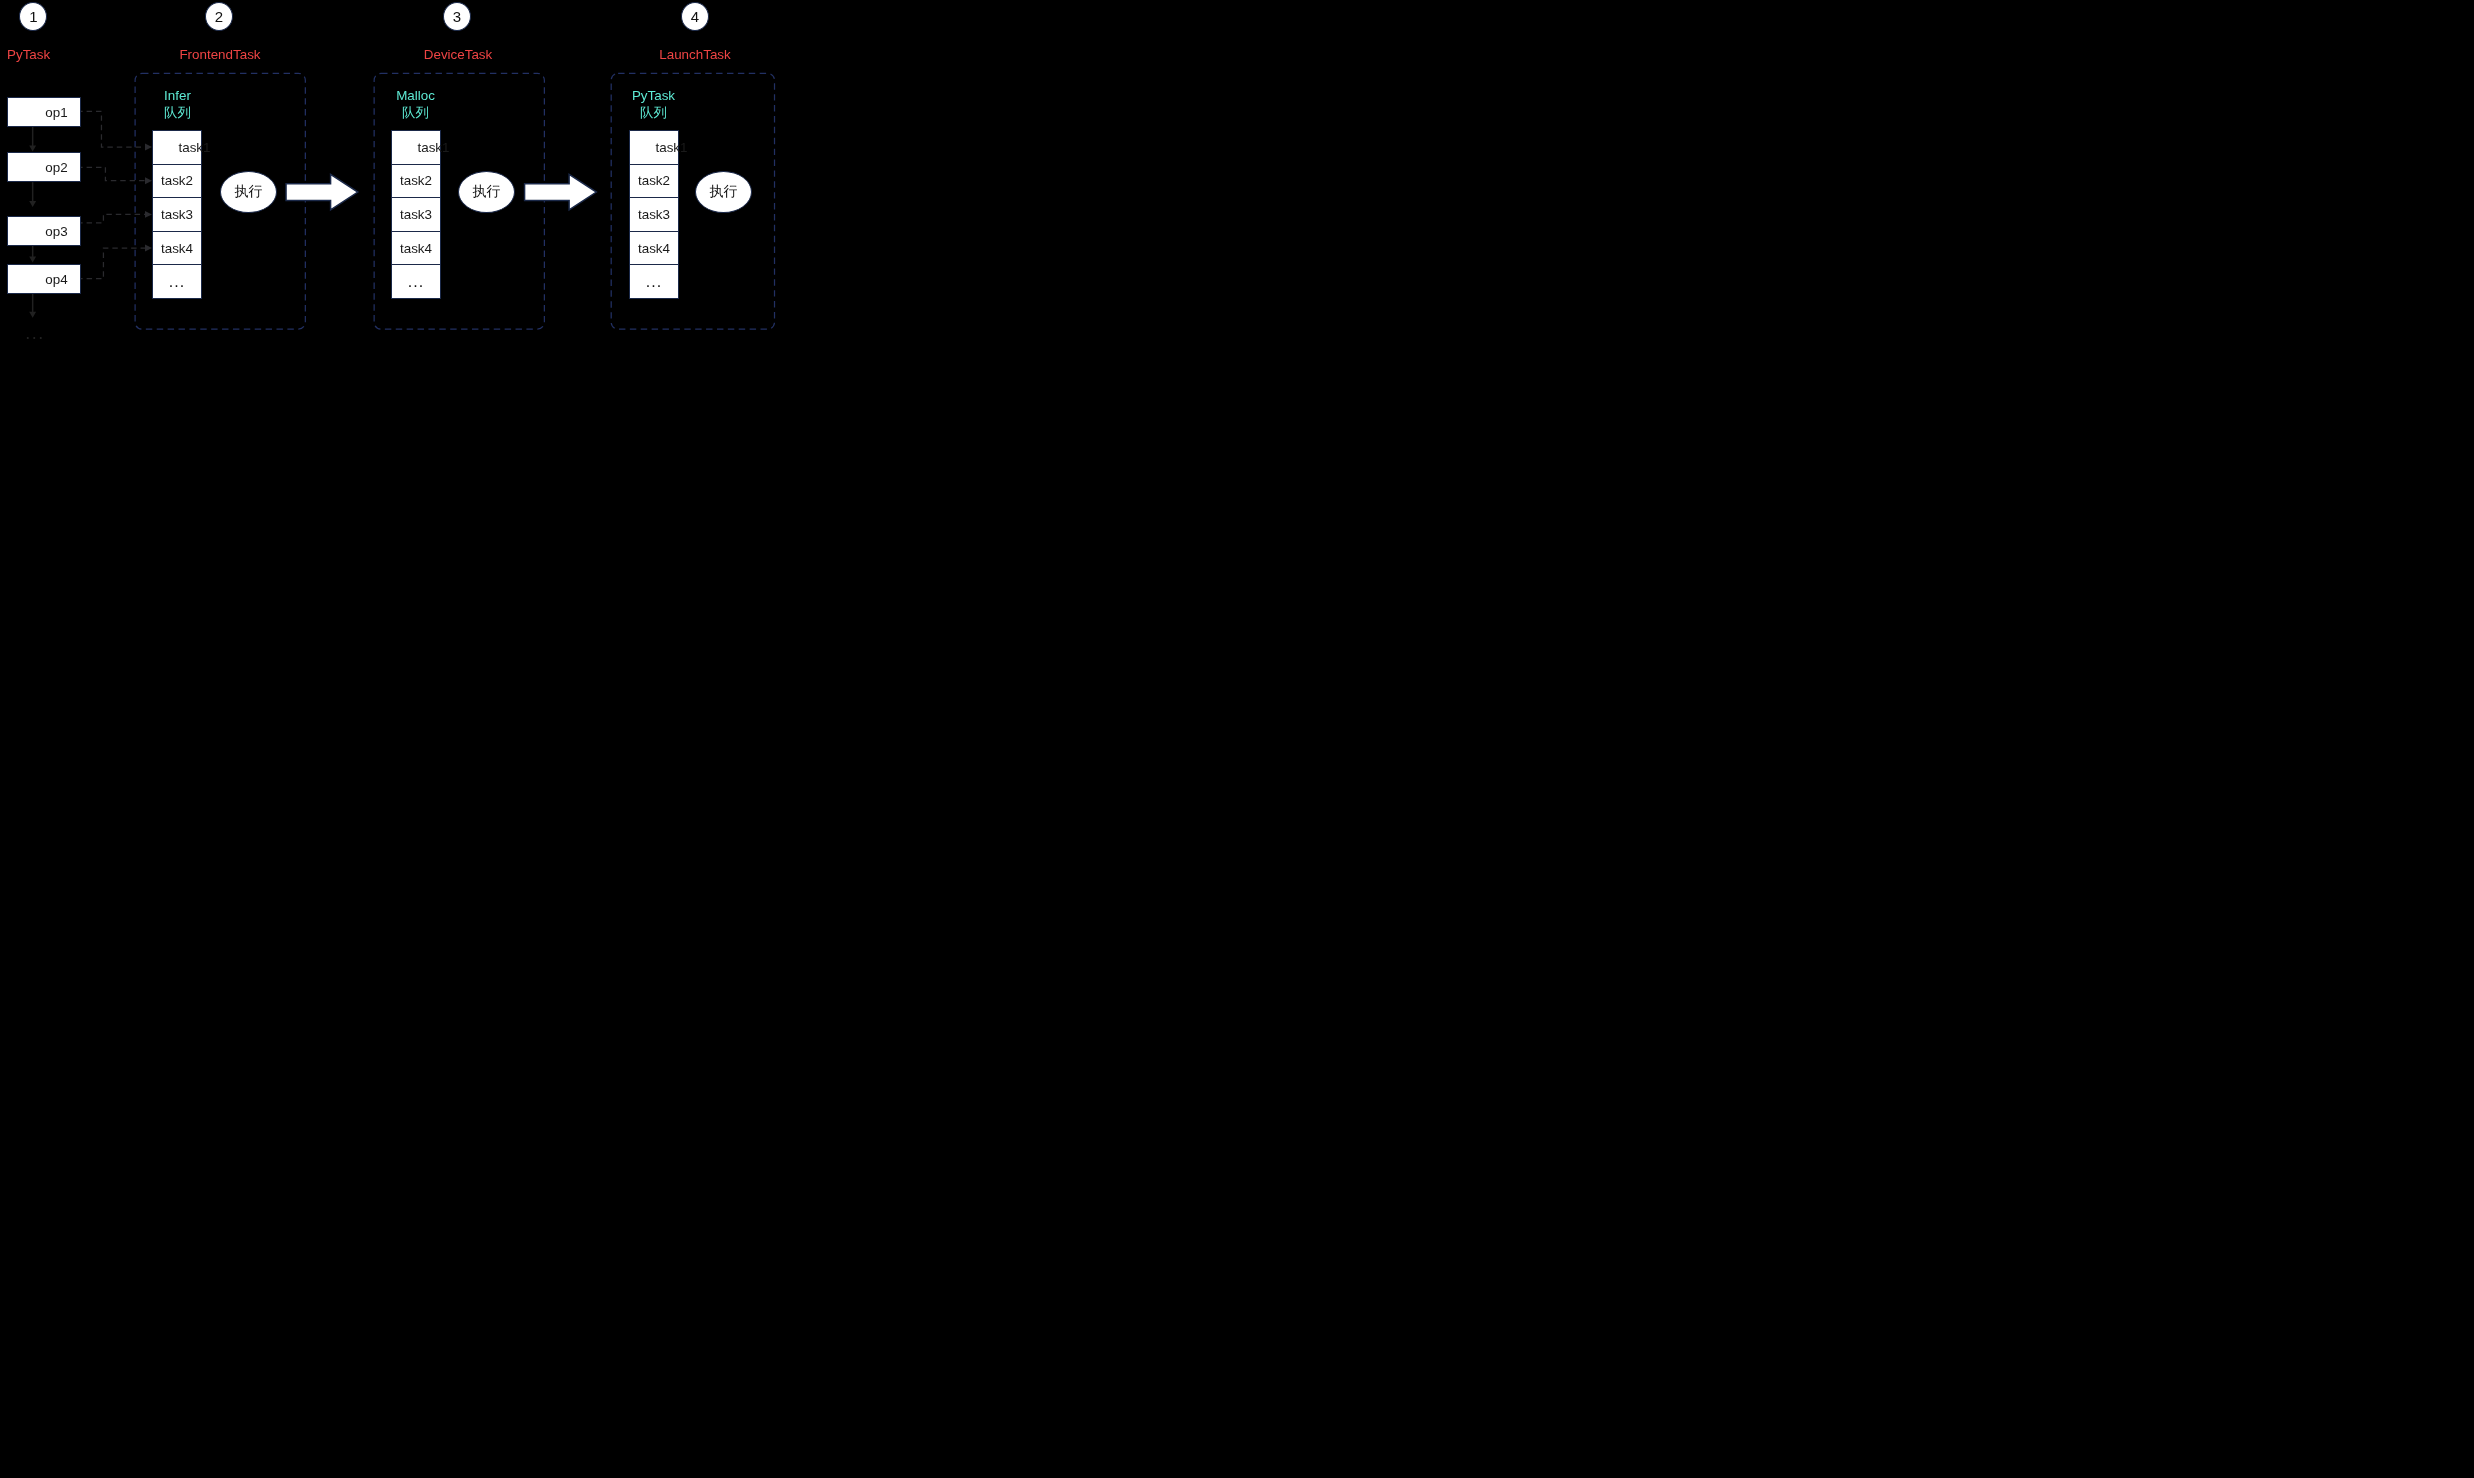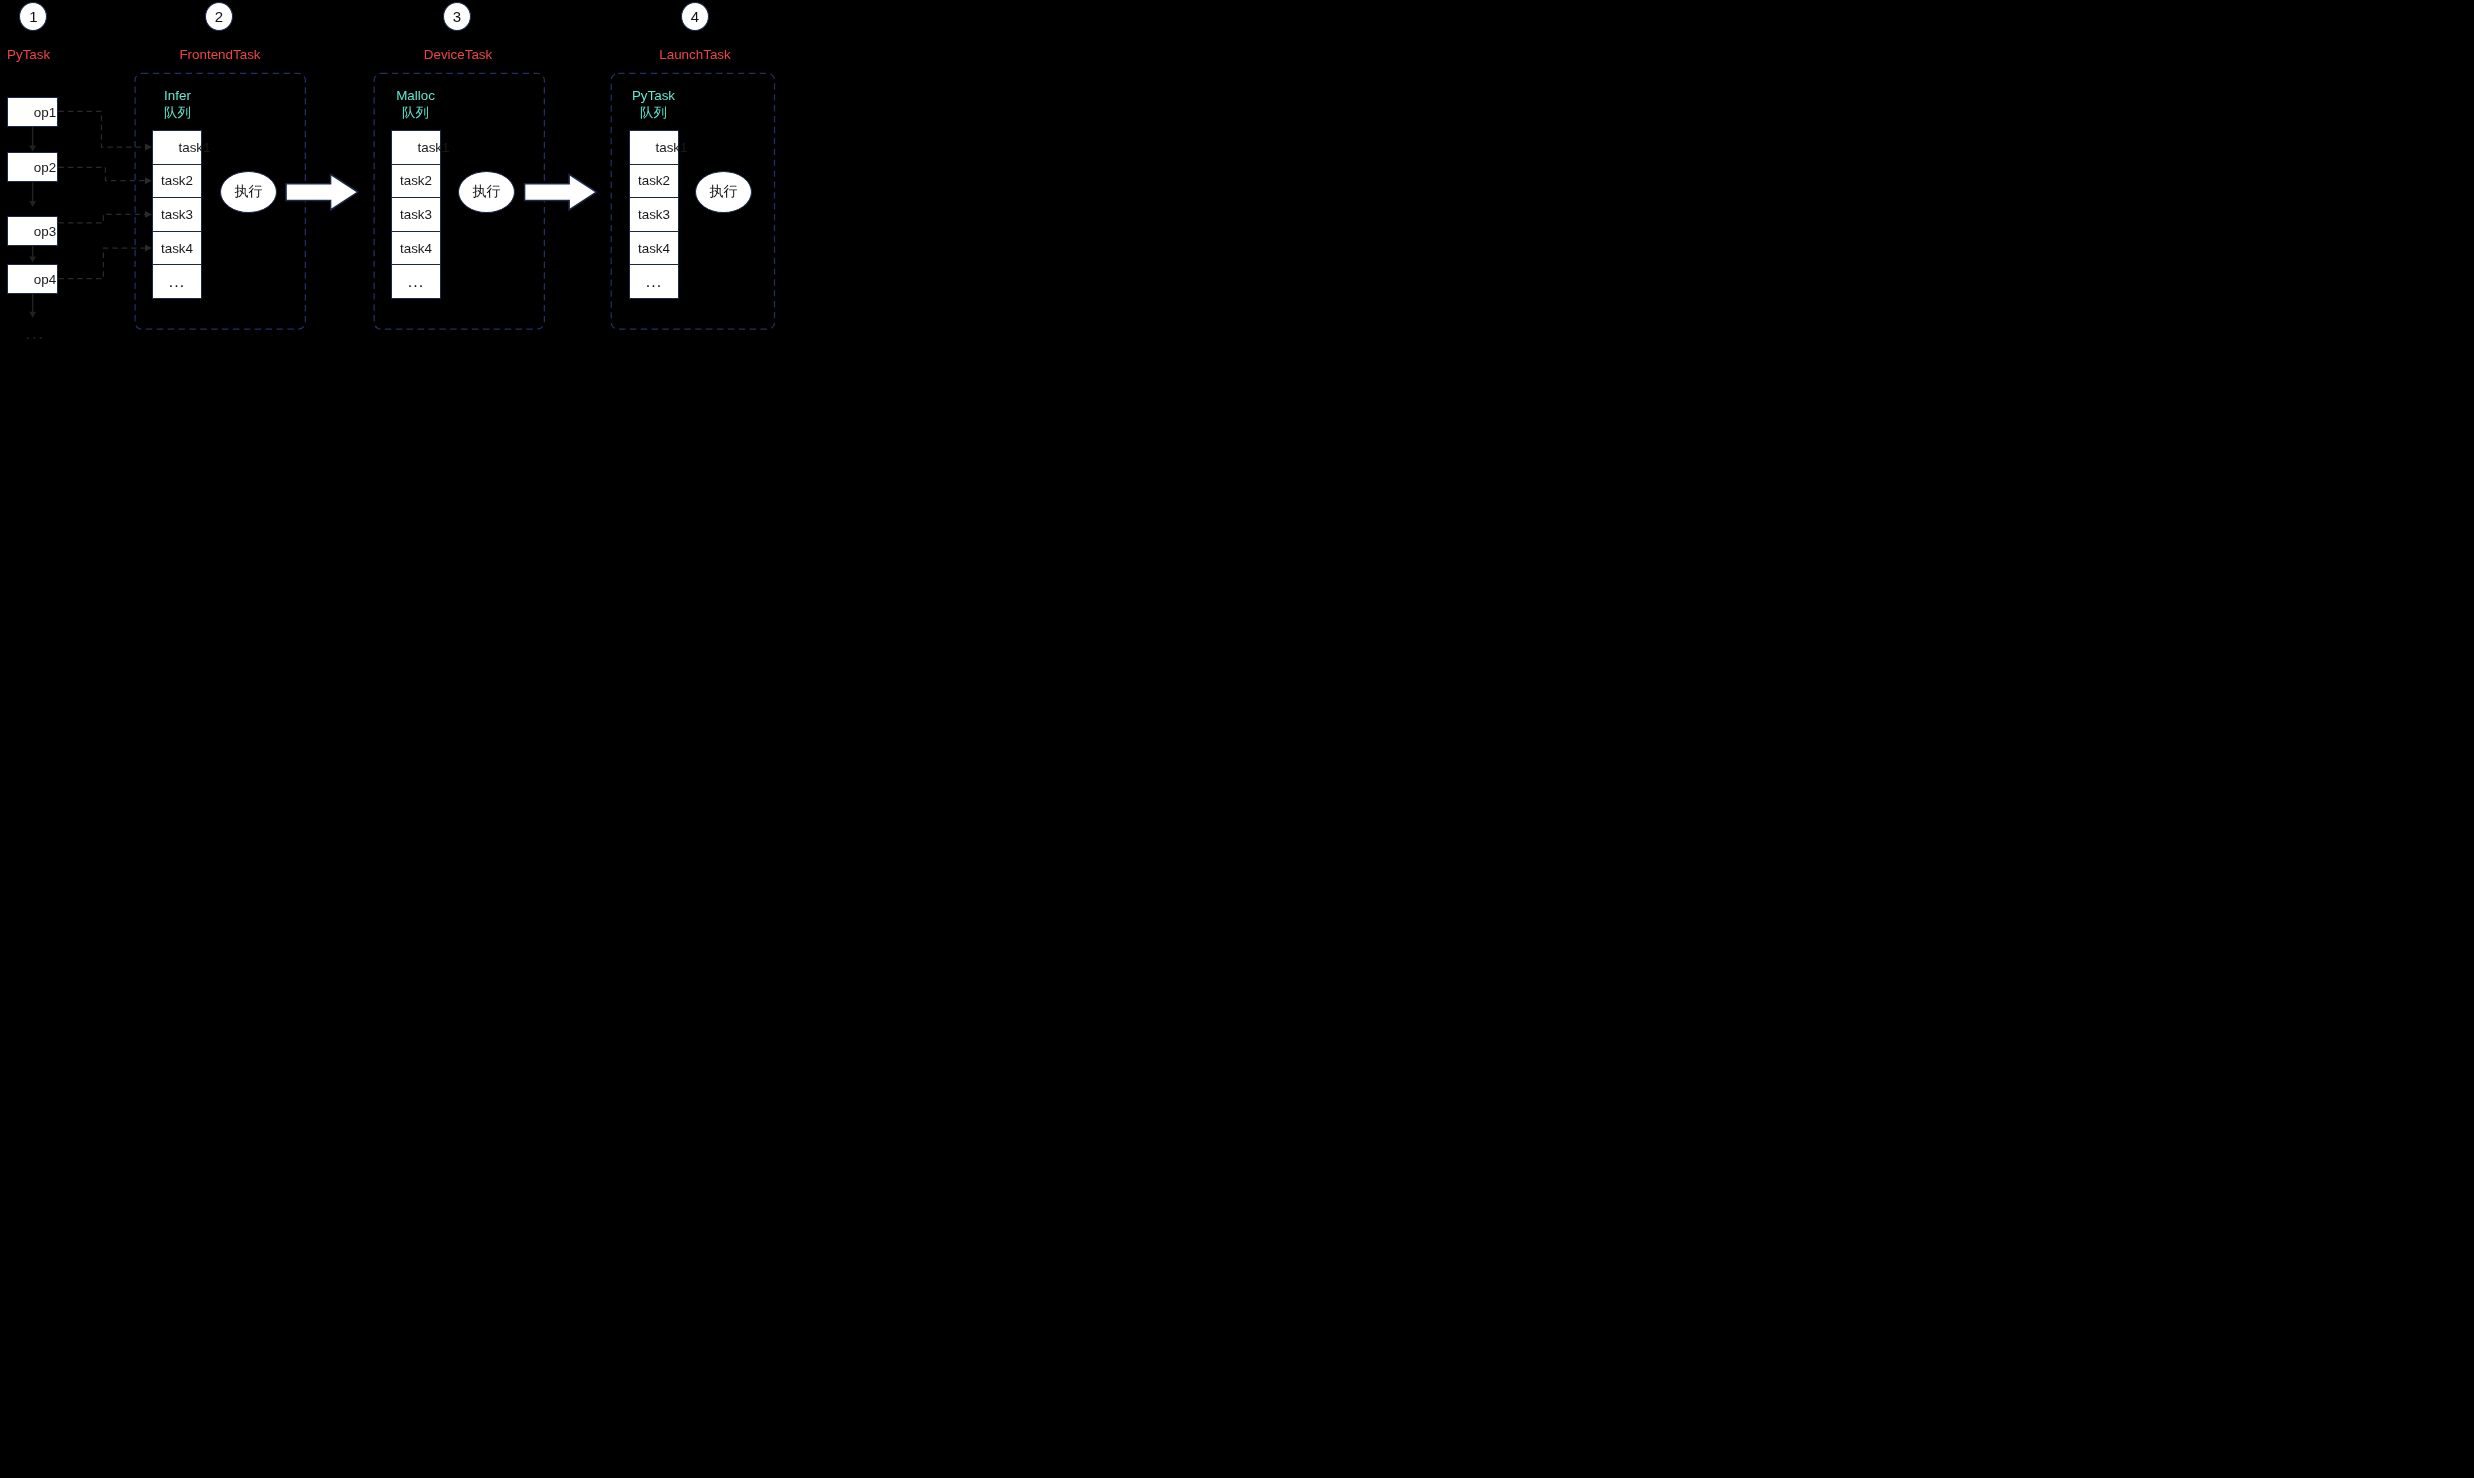--- a/index.html
+++ b/index.html
@@ -13,21 +13,21 @@
     background:#fff;border:1.5px solid #1b2949;box-sizing:border-box;
     display:flex;align-items:center;justify-content:center;
     font-size:15px;color:#111;z-index:4;
   }
   .stage-title{
     position:absolute;top:46px;font-size:13.4px;line-height:17px;color:#ef4444;
     z-index:3;white-space:nowrap;
   }
   .t-center{width:148px;text-align:center;}
   .opbox{
-    position:absolute;left:7px;width:51px;height:30px;background:#fff;
+    position:absolute;left:7px;width:74px;height:30px;background:#fff;
     border:1.5px solid #1b2949;box-sizing:border-box;display:flex;
     align-items:center;justify-content:center;font-size:13.4px;color:#1a1a1a;z-index:3;padding-left:25px;
   }
   .qtitle{
     position:absolute;top:87px;width:79px;text-align:center;font-size:13.4px;
     line-height:17px;color:#5eead4;z-index:3;
   }
   .queue{
     position:absolute;top:130px;width:50px;height:169px;background:#fff;
     border:1.5px solid #1b2949;box-sizing:border-box;display:flex;

